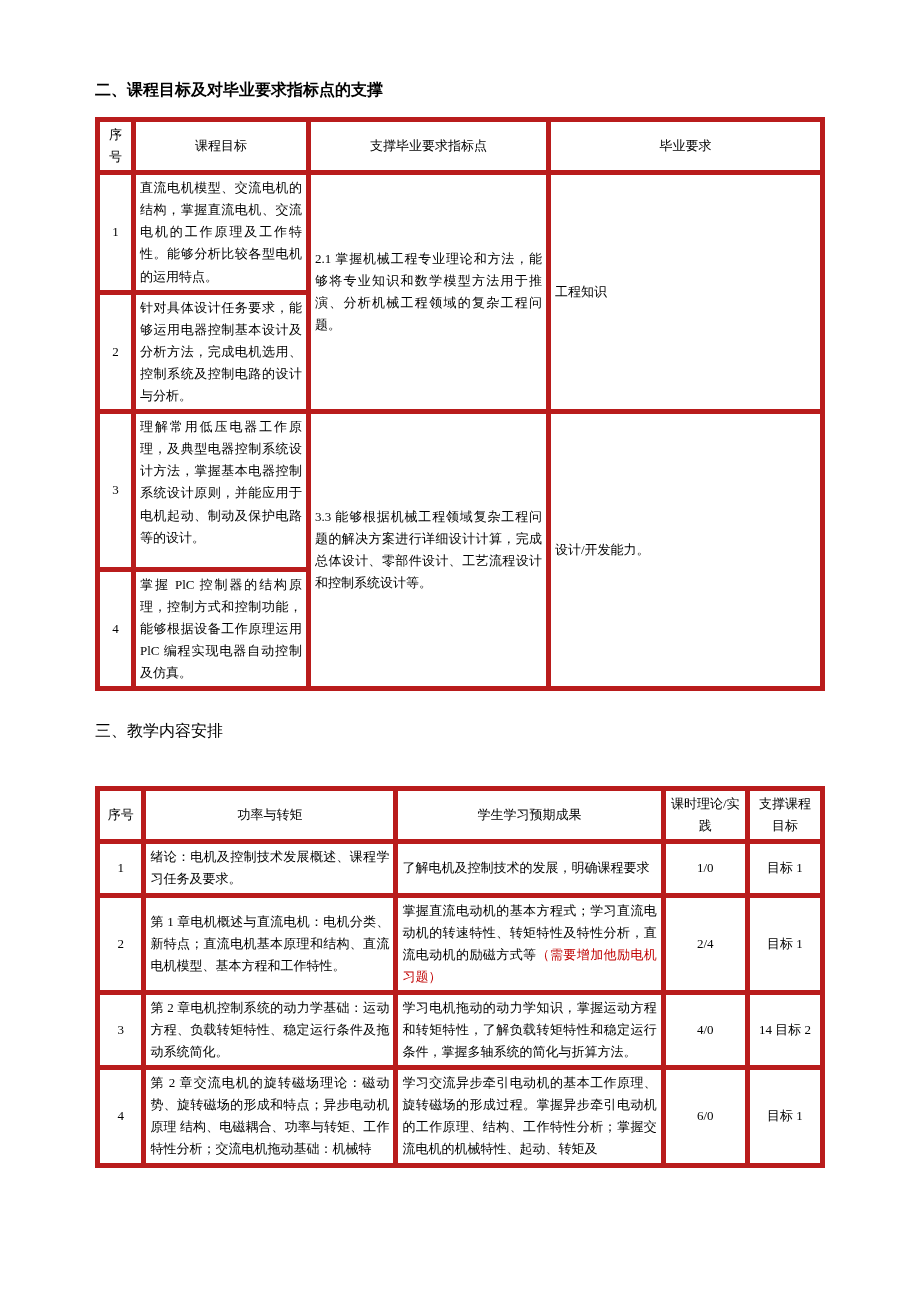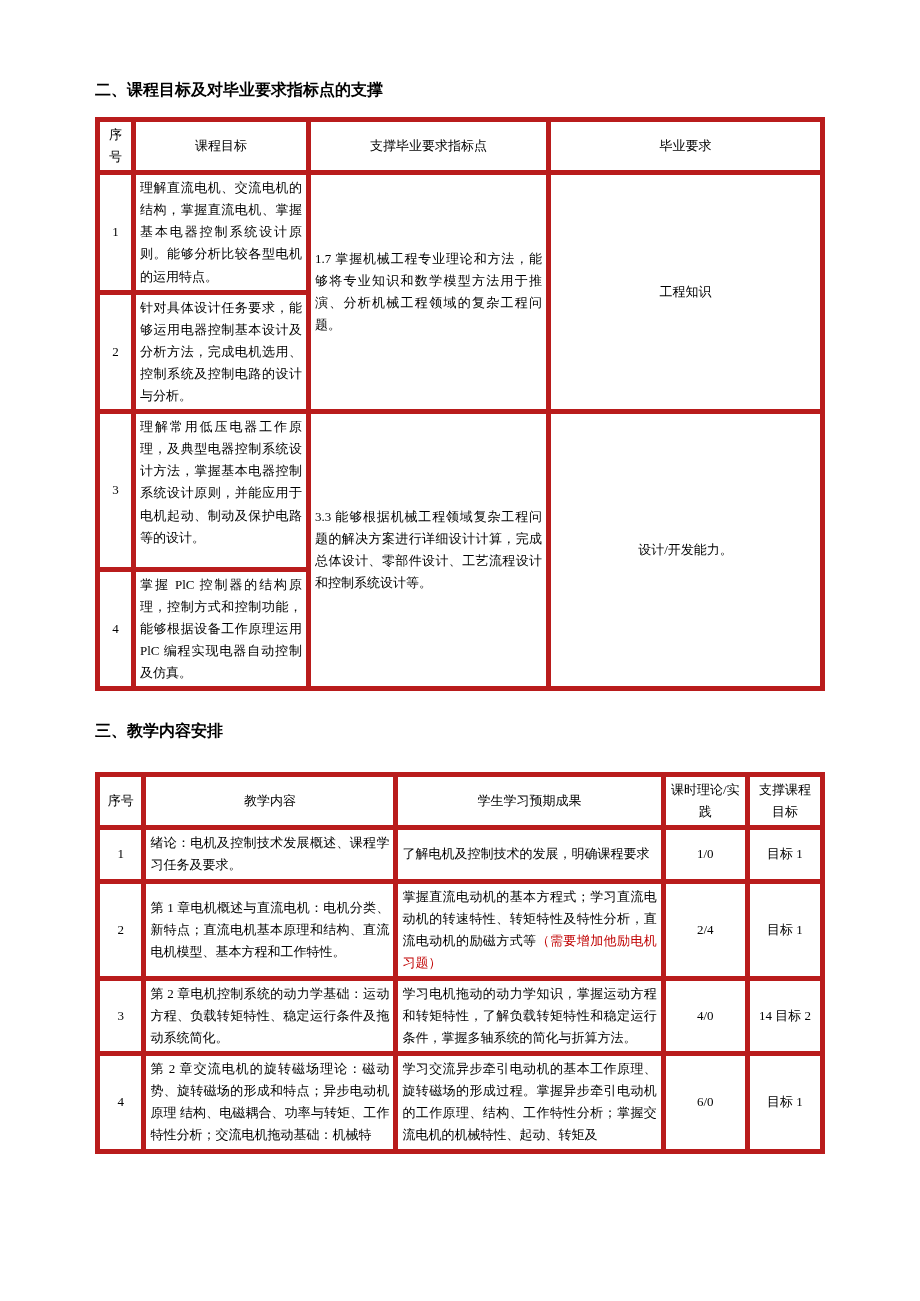--- a/index.html
+++ b/index.html
@@ -12,24 +12,24 @@
       font-size: 14px;
     }
     .heading {
       font-family: "SimHei", "黑体", sans-serif;
       font-weight: bold;
       font-size: 16px;
       margin-bottom: 16px;
     }
     .heading2 {
       font-family: "SimHei", "黑体", sans-serif;
-      font-weight: bold;
+      font-weight: normal;
       font-size: 16px;
       margin-top: 30px;
-      margin-bottom: 30px;
+      margin-bottom: 44px;
     }
     table {
       border-collapse: collapse;
       width: 100%;
       font-size: 13px;
       line-height: 1.7;
     }
     td, th {
       border: 5px solid #b91c1c;
       padding: 2px 4px;
@@ -40,21 +40,21 @@
     .t1-c0 { width: 36px; }
     .t1-c1 { width: 175px; }
     .t1-c2 { width: 240px; }
     .t1-c3 { }
     .t2-c0 { width: 42px; }
     .t2-c1 { width: 228px; }
     .t2-c2 { width: 242px; }
     .t2-c3 { width: 76px; }
     .t2-c4 { width: 68px; }
     .note { color: #c00000; }
-    .row-content { line-height: 1.7; text-align: center; }
+    .row-content { line-height: 1.7; }
     .t2 td { vertical-align: middle; }
     .just { text-align: justify; }
   </style>
 </head>
 <body>
 
 <div class="heading">二、课程目标及对毕业要求指标点的支撑</div>
 
 <table>
   <colgroup>
@@ -65,22 +65,22 @@
   </colgroup>
   <tbody>
       <tr>
     <td class="center">序号</td>
     <td class="center">课程目标</td>
     <td class="center">支撑毕业要求指标点</td>
     <td class="center">毕业要求</td>
   </tr>
   <tr>
     <td class="center">1</td>
-    <td class="just row-content">理解直流电机、交流电机的结构，掌握直流电机、掌握基本电器控制系统设计原则。能够分析比较各型电机的运用特点。</td>
-    <td rowspan="2" class="just row-content">1.7 掌握机械工程专业理论和方法，能够将专业知识和数学模型方法用于推演、分析机械工程领域的复杂工程问题。</td>
+    <td class="just row-content">直流电机模型、交流电机的结构，掌握直流电机、交流电机的工作原理及工作特性。能够分析比较各型电机的运用特点。</td>
+    <td rowspan="2" class="just row-content">2.1 掌握机械工程专业理论和方法，能够将专业知识和数学模型方法用于推演、分析机械工程领域的复杂工程问题。</td>
     <td rowspan="2" class="row-content">工程知识</td>
   </tr>
   <tr>
     <td class="center">2</td>
     <td class="just row-content" style="">针对具体设计任务要求，能够运用电器控制基本设计及分析方法，完成电机选用、控制系统及控制电路的设计与分析。</td>
   </tr>
   <tr>
     <td class="center">3</td>
     <td class="just row-content" style="padding-bottom:18px">理解常用低压电器工作原理，及典型电器控制系统设计方法，掌握基本电器控制系统设计原则，并能应用于电机起动、制动及保护电路等的设计。</td>
     <td rowspan="2" class="just row-content">3.3 能够根据机械工程领域复杂工程问题的解决方案进行详细设计计算，完成总体设计、零部件设计、工艺流程设计和控制系统设计等。</td>
@@ -99,21 +99,21 @@
   <colgroup>
     <col class="t2-c0">
       <col class="t2-c1">
       <col class="t2-c2">
       <col class="t2-c3">
       <col class="t2-c4">
   </colgroup>
   <tbody>
       <tr>
     <td class="center">序号</td>
-    <td class="center">教学内容</td>
+    <td class="center">功率与转矩</td>
     <td class="center">学生学习预期成果</td>
     <td class="center">课时理论/实践</td>
     <td class="center">支撑课程目标</td>
   </tr>
   <tr>
     <td class="center">1</td>
     <td class="just">绪论：电机及控制技术发展概述、课程学习任务及要求。</td>
     <td class="just">了解电机及控制技术的发展，明确课程要求</td>
     <td class="center">1/0</td>
     <td class="center">目标 1</td>

